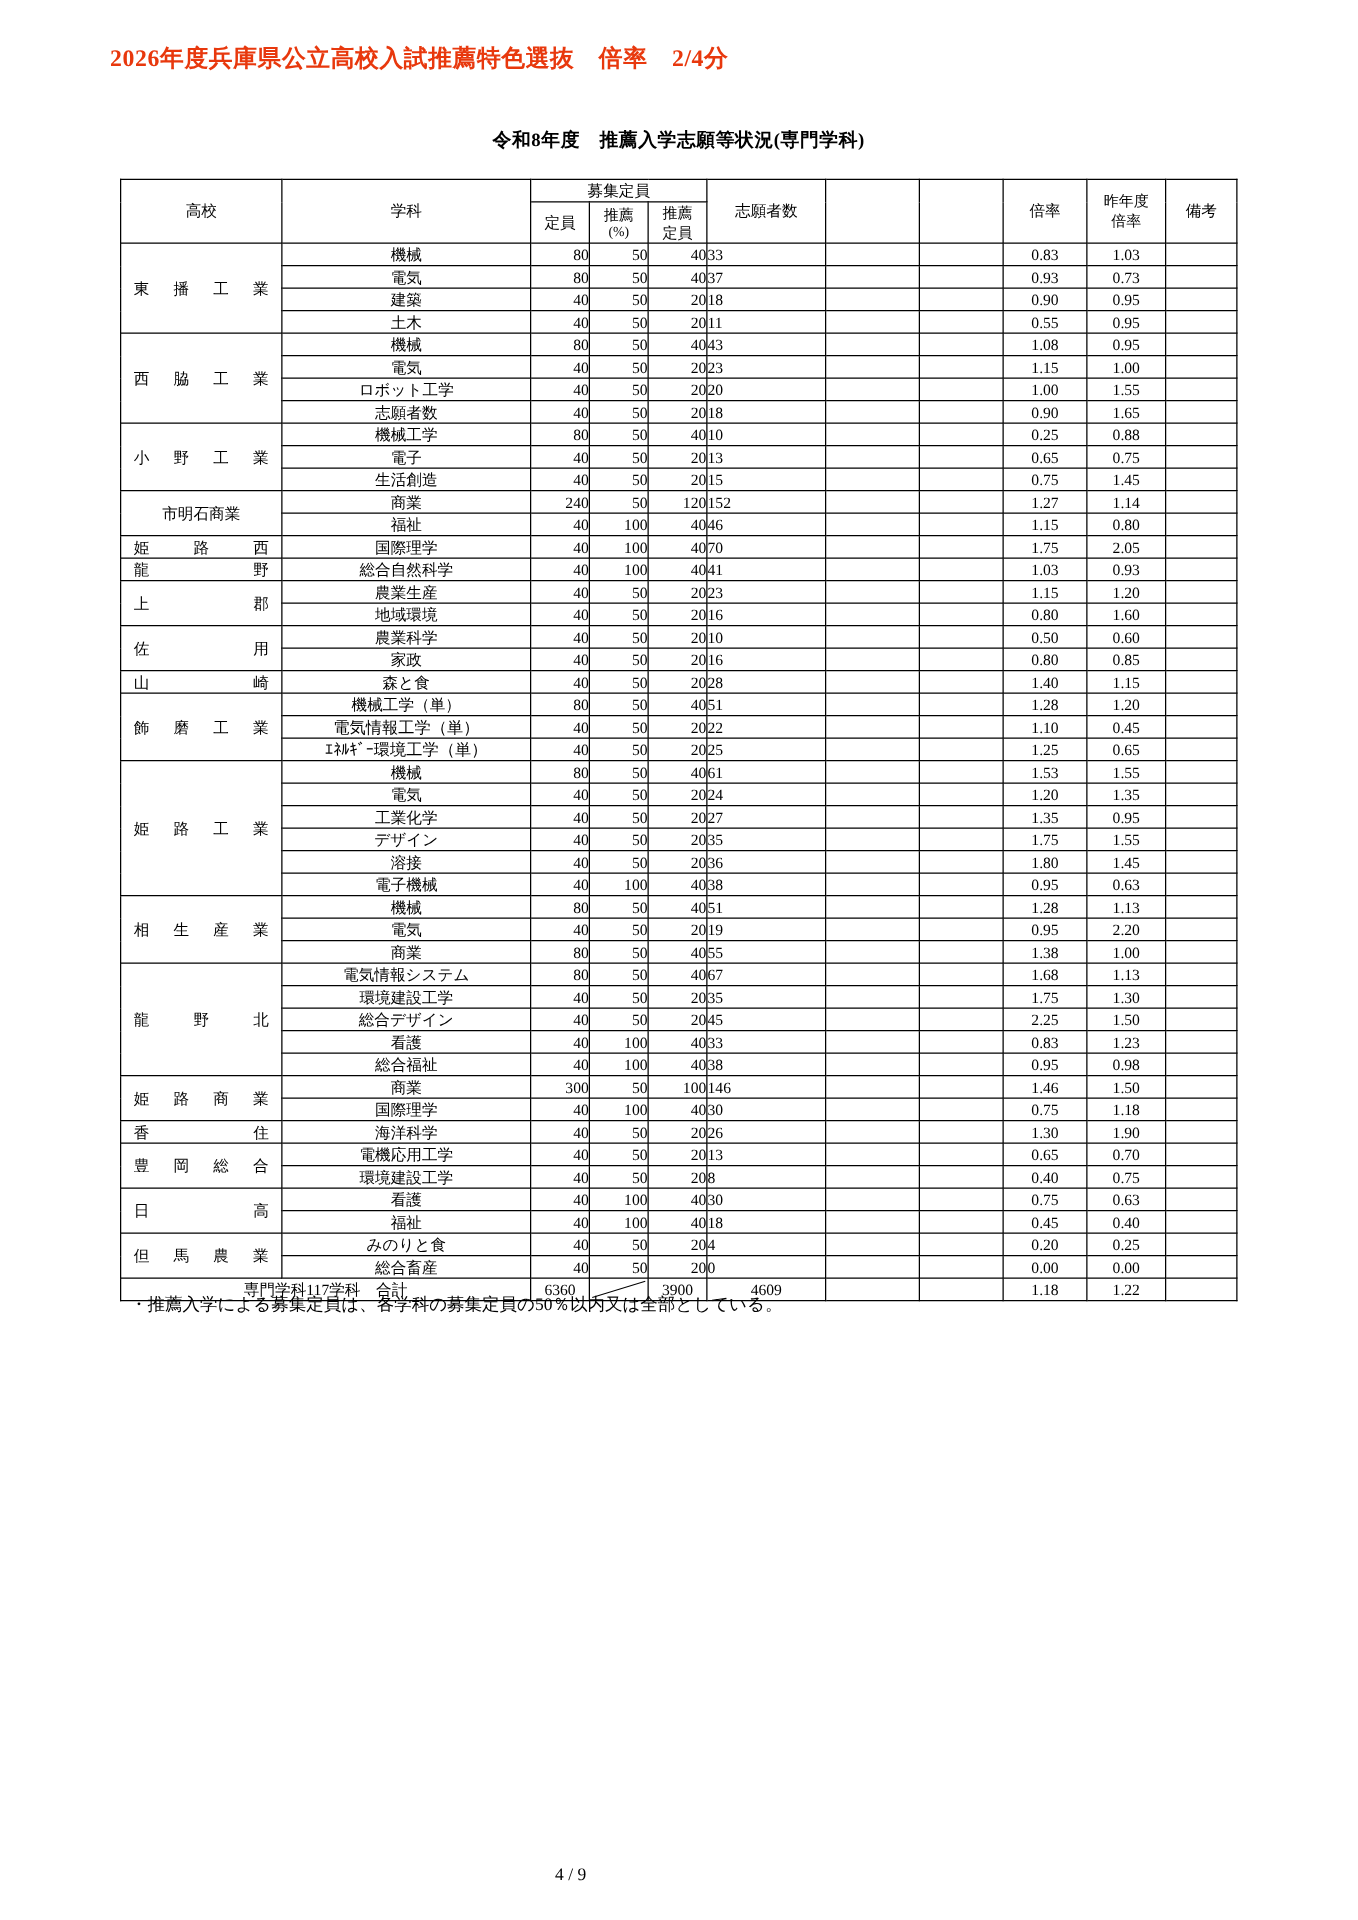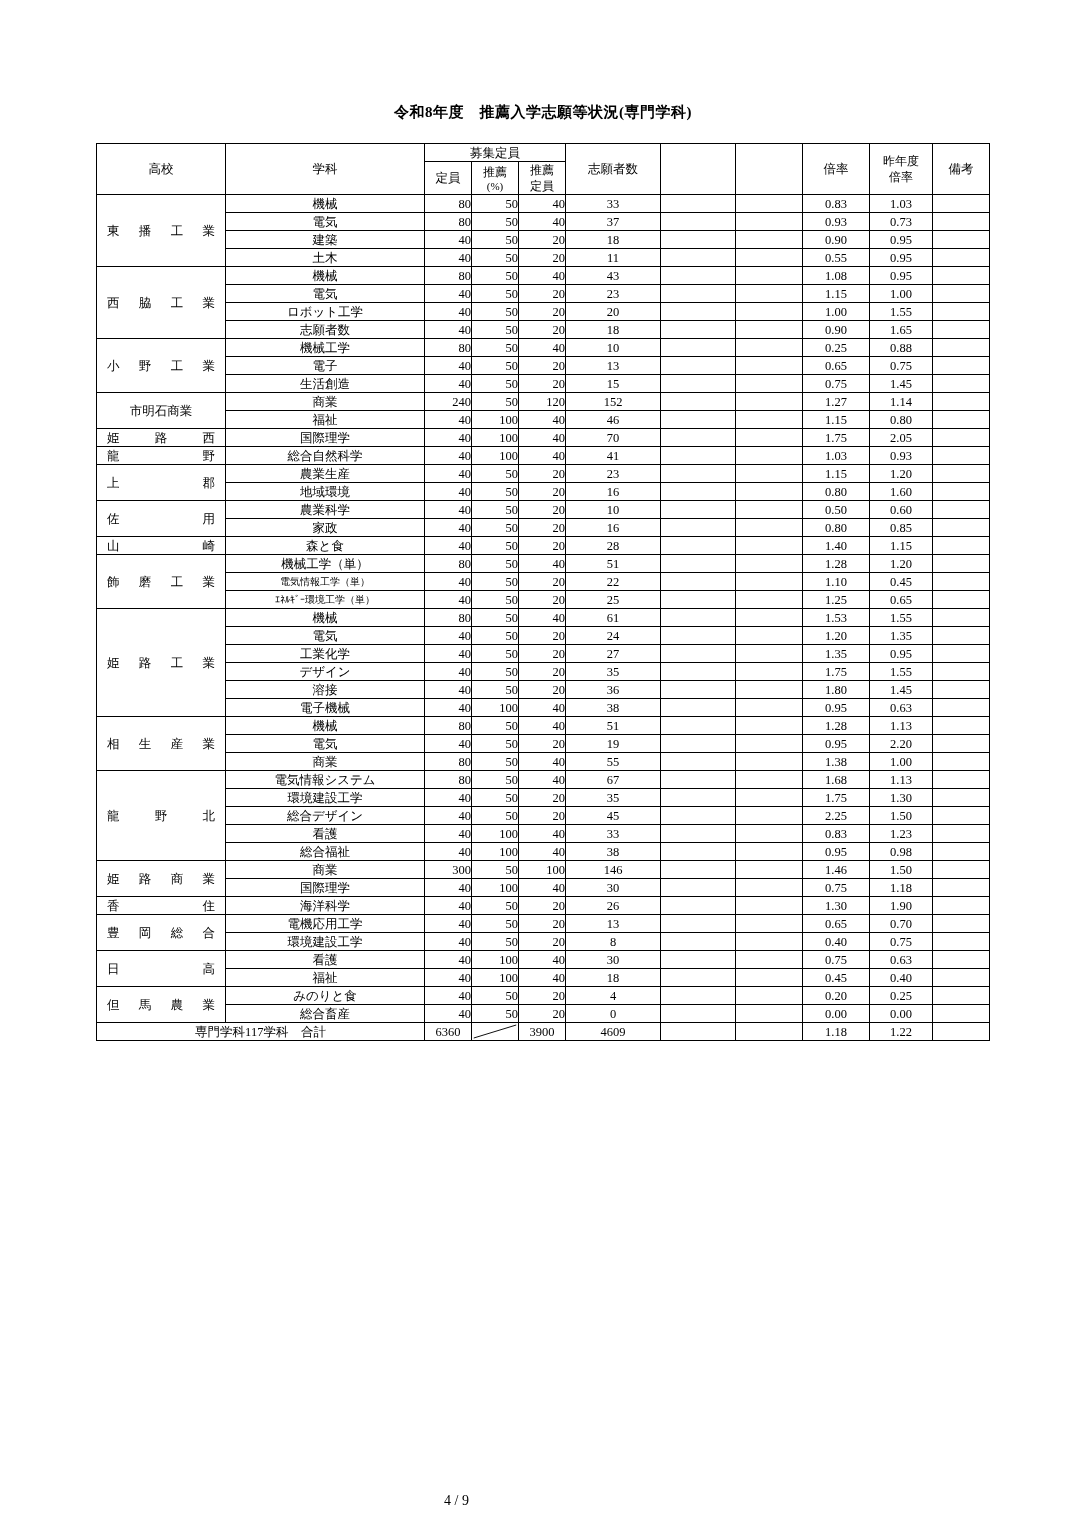--- a/index.html
+++ b/index.html
@@ -57,39 +57,39 @@
     font-weight: normal;
     vertical-align: middle;
     overflow: hidden;
     white-space: nowrap;
   }
   .c-school   { width: 128px; text-align: center; }
   .c-dept     { width: 198px; text-align: center; }
   .c-teiin    { width: 62px;  text-align: right; padding-right: 5px; }
   .c-pct      { width: 52px;  text-align: right; padding-right: 5px; }
   .c-rteiin   { width: 62px;  text-align: right; padding-right: 5px; }
-  .c-appl     { width: 94px;  text-align: center; padding-right: 5px; }
+  .c-appl     { width: 94px;  text-align: left; padding-right: 5px; }
   .c-blank1   { width: 74px; }
   .c-blank2   { width: 66px; }
   .c-rate     { width: 66px;  text-align: center; }
   .c-lastrate { width: 62px;  text-align: center; }
   .c-note     { width: 56px; }
 
   .hdr { text-align: center; }
   .hdr-small { font-size: 11px; line-height: 13px; }
   .two-line { line-height: 13px; font-size: 12px; }
 
   
   .spread {
     display: flex;
     justify-content: space-between;
     padding: 0 10px;
   }
   .spread.center { justify-content: center; }
-  .narrow-dept { font-size: 10px; }
+  .narrow-dept { font-size: 13px; }
   .total-row td { text-align: center; }
   .total-label { text-align: center; margin-top: 24px; }
   .slash-cell {
     position: relative;
   }
   .slash-cell svg {
     position: absolute;
     left: 0; top: 0;
     width: 100%;
     height: 100%;
@@ -109,20 +109,21 @@
     width: 913px;
     text-align: center;
     font-size: 14px;
   }
 </style>
 </head>
 <body>
 
 <div class="page">
 
+  <div class="doc-header">2026年度兵庫県公立高校入試推薦特色選抜　倍率　2/4分</div>
   <div class="doc-title">令和8年度　推薦入学志願等状況(専門学科)</div>
 
   <table class="main">
     <thead>
       <tr>
         <td class="c-school hdr" rowspan="2">高校</td>
         <td class="c-dept hdr" rowspan="2">学科</td>
         <td class="hdr" colspan="3">募集定員</td>
         <td class="c-appl hdr" rowspan="2" style="text-align:center;padding-right:0;">志願者数</td>
         <td class="c-blank1" rowspan="2"></td>
@@ -843,16 +844,17 @@
           <td class="c-blank1"></td>
           <td class="c-blank2"></td>
           <td class="c-rate">1.18</td>
           <td class="c-lastrate">1.22</td>
           <td class="c-note"></td>
         </tr>
       </tbody>
   </table>
 
   <div class="notes">
+    <div>・推薦入学による募集定員は、各学科の募集定員の50％以内又は全部としている。</div>
   </div>
 
   <div class="page-num">4 / 9</div>
 </div>
 
 </body></html>

